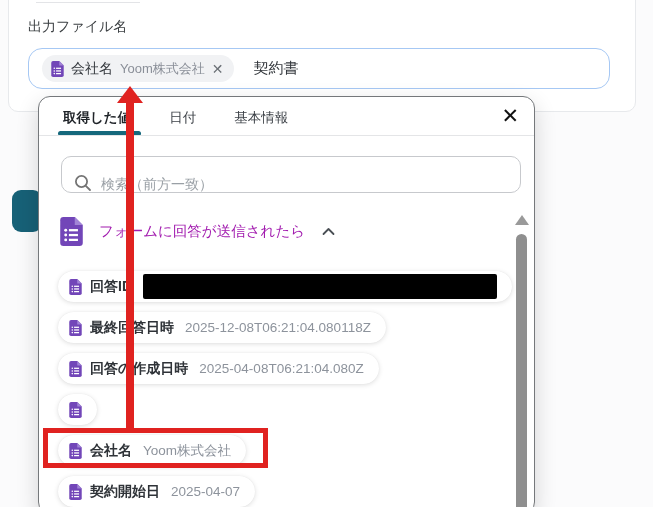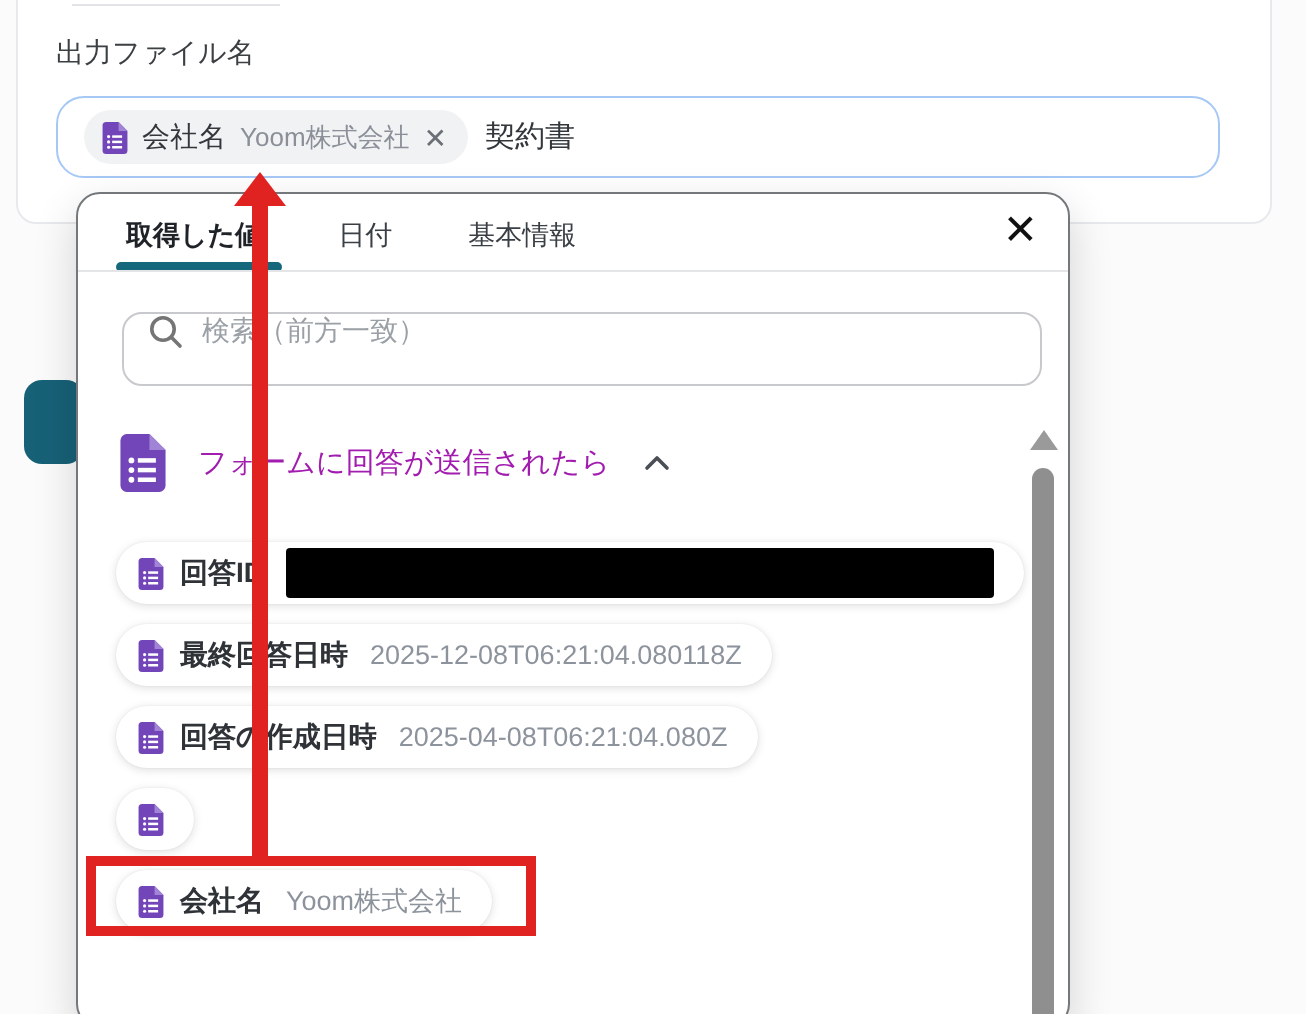--- a/index.html
+++ b/index.html
@@ -28,21 +28,21 @@
     background:#fff; border:1px solid #a6c8f4; border-radius:14px;
     display:flex; align-items:center; padding-left:13px; z-index:2;
   }
   .chip {
     display:inline-flex; align-items:center; gap:7px; height:27px;
     background:#f1f2f4; border-radius:14px; padding:0 10px 0 9px;
   }
   .chip .c-label { font-size:14px; color:#33373c; }
   .chip .c-value { font-size:13px; color:#8a8f98; }
   .chip .c-x { font-size:14px; color:#6b7076; cursor:pointer; line-height:1; }
-  .free-text { margin-left:9px; font-size:15px; color:#33373c; }
+  .free-text { margin-left:20px; font-size:15px; color:#33373c; }
 
   
   .teal-btn {
     position:absolute; left:12px; top:190px; width:30px; height:42px;
     background:#176177; border-radius:9px; z-index:1;
   }
 
   
   .popup {
     position:absolute; left:38px; top:96px; width:497px; height:418px;
@@ -58,21 +58,21 @@
   }
   .tab-divider {
     position:absolute; left:0; top:38px; width:100%; height:1px; background:#e4e5e7;
   }
   .close-x {
     position:absolute; right:15px; top:6px; font-size:21px; font-weight:700;
     color:#111; cursor:pointer; line-height:1.2;
   }
   .searchbox {
     position:absolute; left:22px; top:59px; width:460px; height:37px;
-    border:1px solid #c7c9cd; border-radius:10px; display:flex; align-items:flex-start;
+    border:1px solid #c7c9cd; border-radius:10px; display:flex; align-items:flex-end;
     padding:0 12px; gap:9px; background:#fff;
   }
   .searchbox input {
     border:none; outline:none; flex:1; font-size:14px; color:#333;
     font-family:inherit; background:transparent;
   }
   .searchbox input::placeholder { color:#9aa0a6; }
 
   .group-row {
     position:absolute; left:20px; top:120px; display:flex; align-items:center;
@@ -261,20 +261,36 @@
           <circle cx="3.4" cy="11.2" r="0.9" fill="#fff"></circle>
           <rect x="5.4" y="10.5" width="5.6" height="1.4" fill="#fff"></rect>
           <circle cx="3.4" cy="14.2" r="0.9" fill="#fff"></circle>
           <rect x="5.4" y="13.5" width="5.6" height="1.4" fill="#fff"></rect>
         </svg>
       <span class="p-label">会社名</span>
       <span class="p-value">Yoom株式会社</span>
     </span>
   </div>
 
+  <div class="row" style="top:379px">
+    <span class="pill">
+      <svg class="doc-icon" width="13" height="16" viewBox="0 0 14 18">
+          <path d="M2 0 h7 l5 5 v11 a2 2 0 0 1 -2 2 h-10 a2 2 0 0 1 -2 -2 v-14 a2 2 0 0 1 2 -2 z" fill="#7246b8"></path>
+          <path d="M9 0 l5 5 h-5 z" fill="#a184d6"></path>
+          <circle cx="3.4" cy="8.2" r="0.9" fill="#fff"></circle>
+          <rect x="5.4" y="7.5" width="5.6" height="1.4" fill="#fff"></rect>
+          <circle cx="3.4" cy="11.2" r="0.9" fill="#fff"></circle>
+          <rect x="5.4" y="10.5" width="5.6" height="1.4" fill="#fff"></rect>
+          <circle cx="3.4" cy="14.2" r="0.9" fill="#fff"></circle>
+          <rect x="5.4" y="13.5" width="5.6" height="1.4" fill="#fff"></rect>
+        </svg>
+      <span class="p-label">契約開始日</span>
+      <span class="p-value">2025-04-07</span>
+    </span>
+  </div>
 
   <div class="sb-up"></div>
   <div class="sb-thumb"></div>
 </div>
 
 <div class="arrow-head"></div>
 <div class="arrow-line"></div>
 <div class="hl-box"></div>
 
 </body></html>

